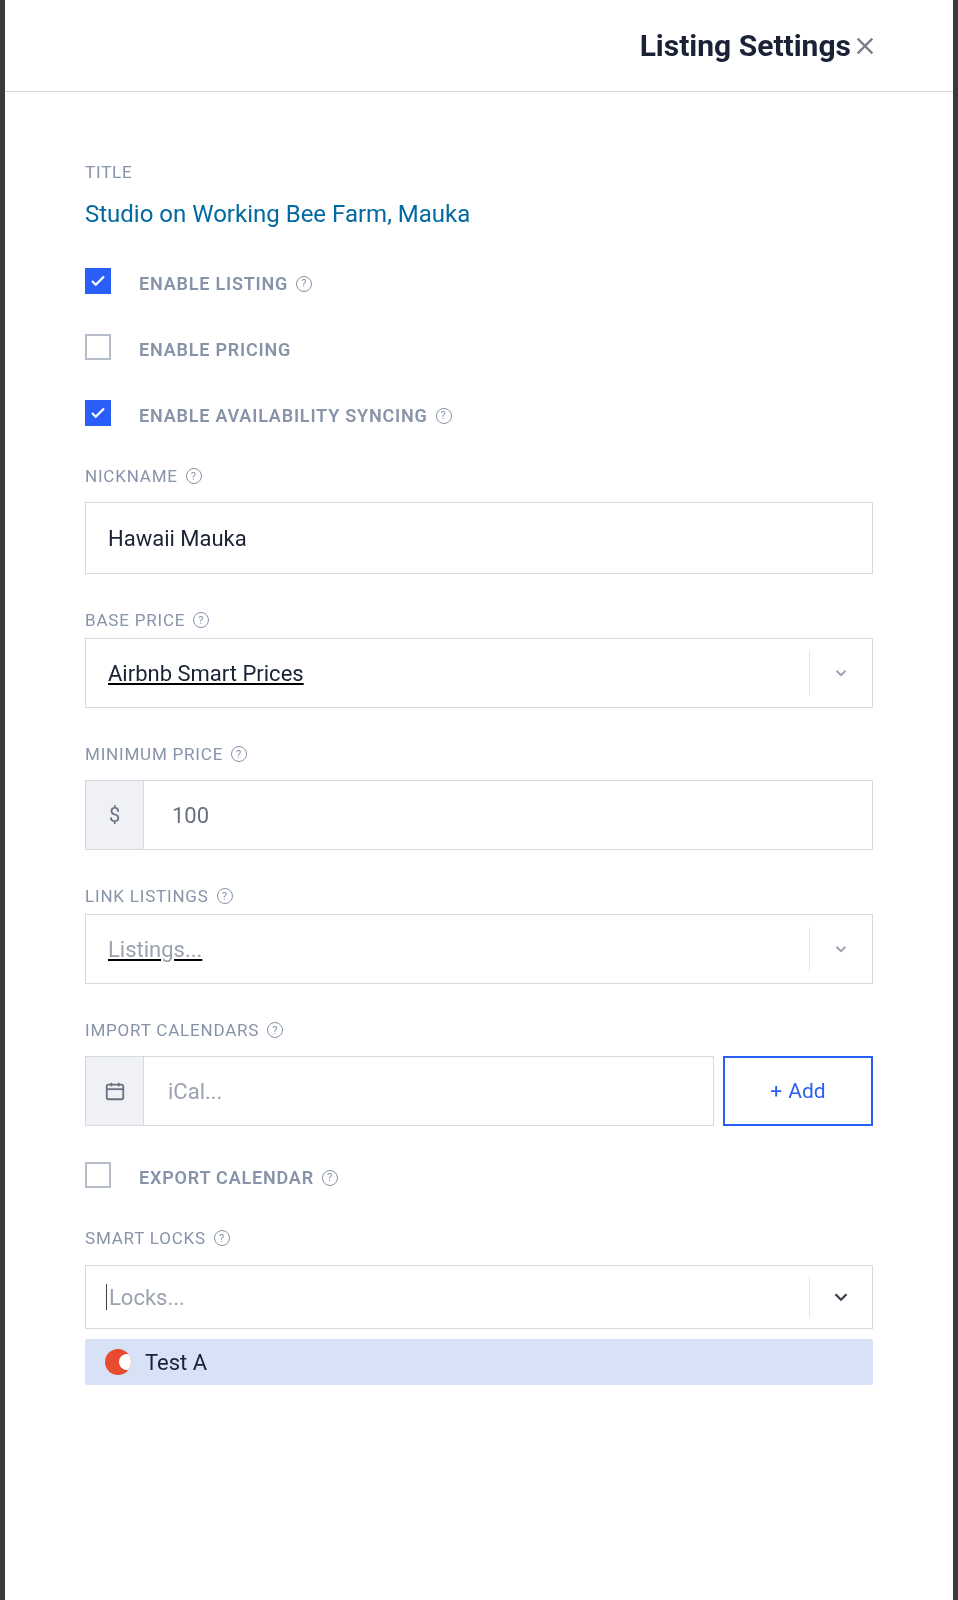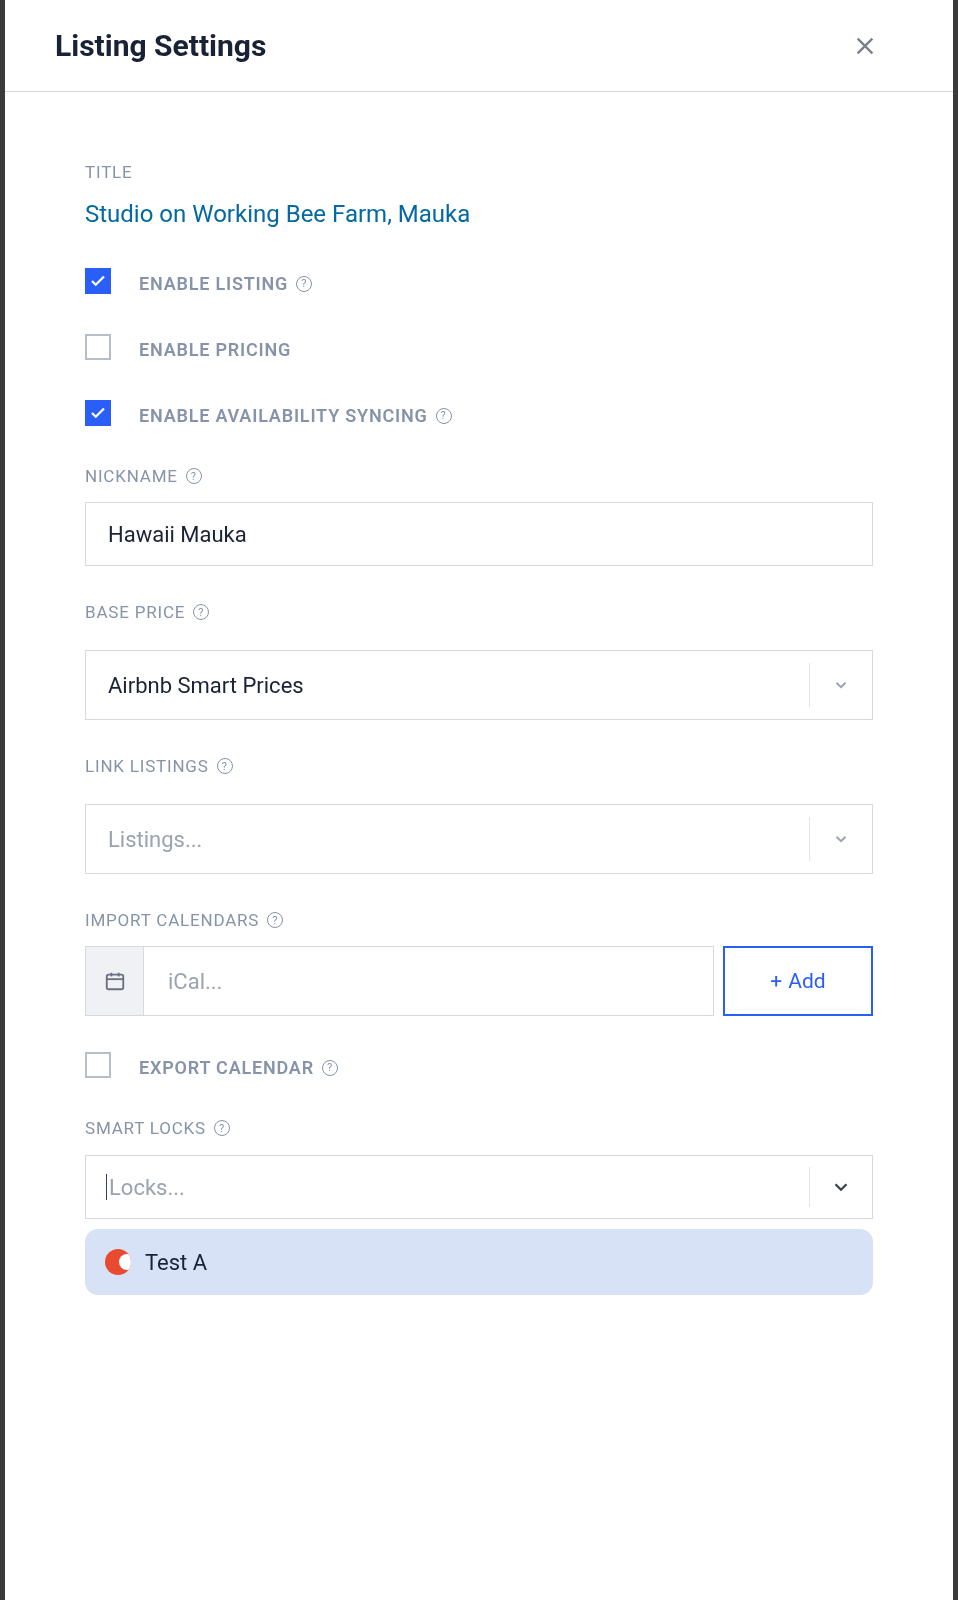--- a/index.html
+++ b/index.html
@@ -17,21 +17,21 @@
     .modal {
       width: 100%;
       height: 100%;
       border-left: 5px solid #3a3a3a;
       border-right: 5px solid #3a3a3a;
       background: #fff;
     }
     .modal-header {
       display: flex;
       align-items: center;
-      justify-content: space-between;
+      justify-content: flex-end;
       padding: 28px 74px 28px 50px;
       border-bottom: 1px solid #d6dae0;
     }
     .modal-title {
       font-size: 30px;
       font-weight: 700;
       color: #1a2236;
     }
     .close-icon {
       width: 28px;
@@ -110,35 +110,36 @@
       cursor: help;
     }
     .help-icon::after {
       content: "?";
     }
     .form-section {
       margin-bottom: 36px;
     }
     .text-input {
       width: 100%;
-      height: 64px;
+      height: 72px;
       border: 1px solid #d6dae0;
       background: #fff;
       font-size: 22px;
       color: #1a2236;
       padding: 0 22px;
       margin-top: 16px;
       font-family: inherit;
     }
     .text-input::placeholder {
       color: #9ba2b0;
     }
     .select-wrapper {
       position: relative;
-      margin-top: 28px;
+      margin-top: 8px;
+      text-decoration: underline;
     }
     .select-box {
       width: 100%;
       height: 70px;
       border: 1px solid #d6dae0;
       background: #fff;
       display: flex;
       align-items: center;
       padding: 0 22px;
       cursor: pointer;
@@ -259,29 +260,29 @@
     }
     .dropdown-caret-wrap {
       border-left: 1px solid #e2e5ea;
       padding-left: 20px;
       height: 40px;
       display: flex;
       align-items: center;
     }
     .dropdown-option {
       width: 100%;
-      height: 66px;
+      height: 46px;
       background: #d8e2f6;
       display: flex;
       align-items: center;
       padding: 0 20px;
       gap: 14px;
       cursor: pointer;
       margin-top: 10px;
-      border-radius: 13px;
+      border-radius: 2px;
     }
     .option-icon {
       width: 26px;
       height: 26px;
       border-radius: 50%;
       background: #e84b2f;
       position: relative;
       overflow: hidden;
     }
     .option-icon::after {
@@ -369,20 +370,30 @@
           <div class="select-value">Airbnb Smart Prices</div>
           <div class="select-caret-wrap">
             <svg class="select-caret" viewBox="0 0 24 24">
                 <path fill="none" stroke="currentColor" stroke-width="2.5" d="M6 9l6 6 6-6"></path>
               </svg>
           </div>
         </div>
       </div>
     </div>
 
+    <div class="form-section">
+      <div class="field-label">
+        <span>MINIMUM PRICE</span>
+        <span class="help-icon"></span>
+      </div>
+      <div class="price-input-group">
+        <div class="input-addon">$</div>
+        <input type="text" value="100" style="">
+      </div>
+    </div>
 
     <div class="form-section">
       <div class="field-label">
         <span>LINK LISTINGS</span>
         <span class="help-icon"></span>
       </div>
       <div class="select-wrapper">
         <div class="select-box">
           <div class="select-placeholder">Listings...</div>
           <div class="select-caret-wrap">

